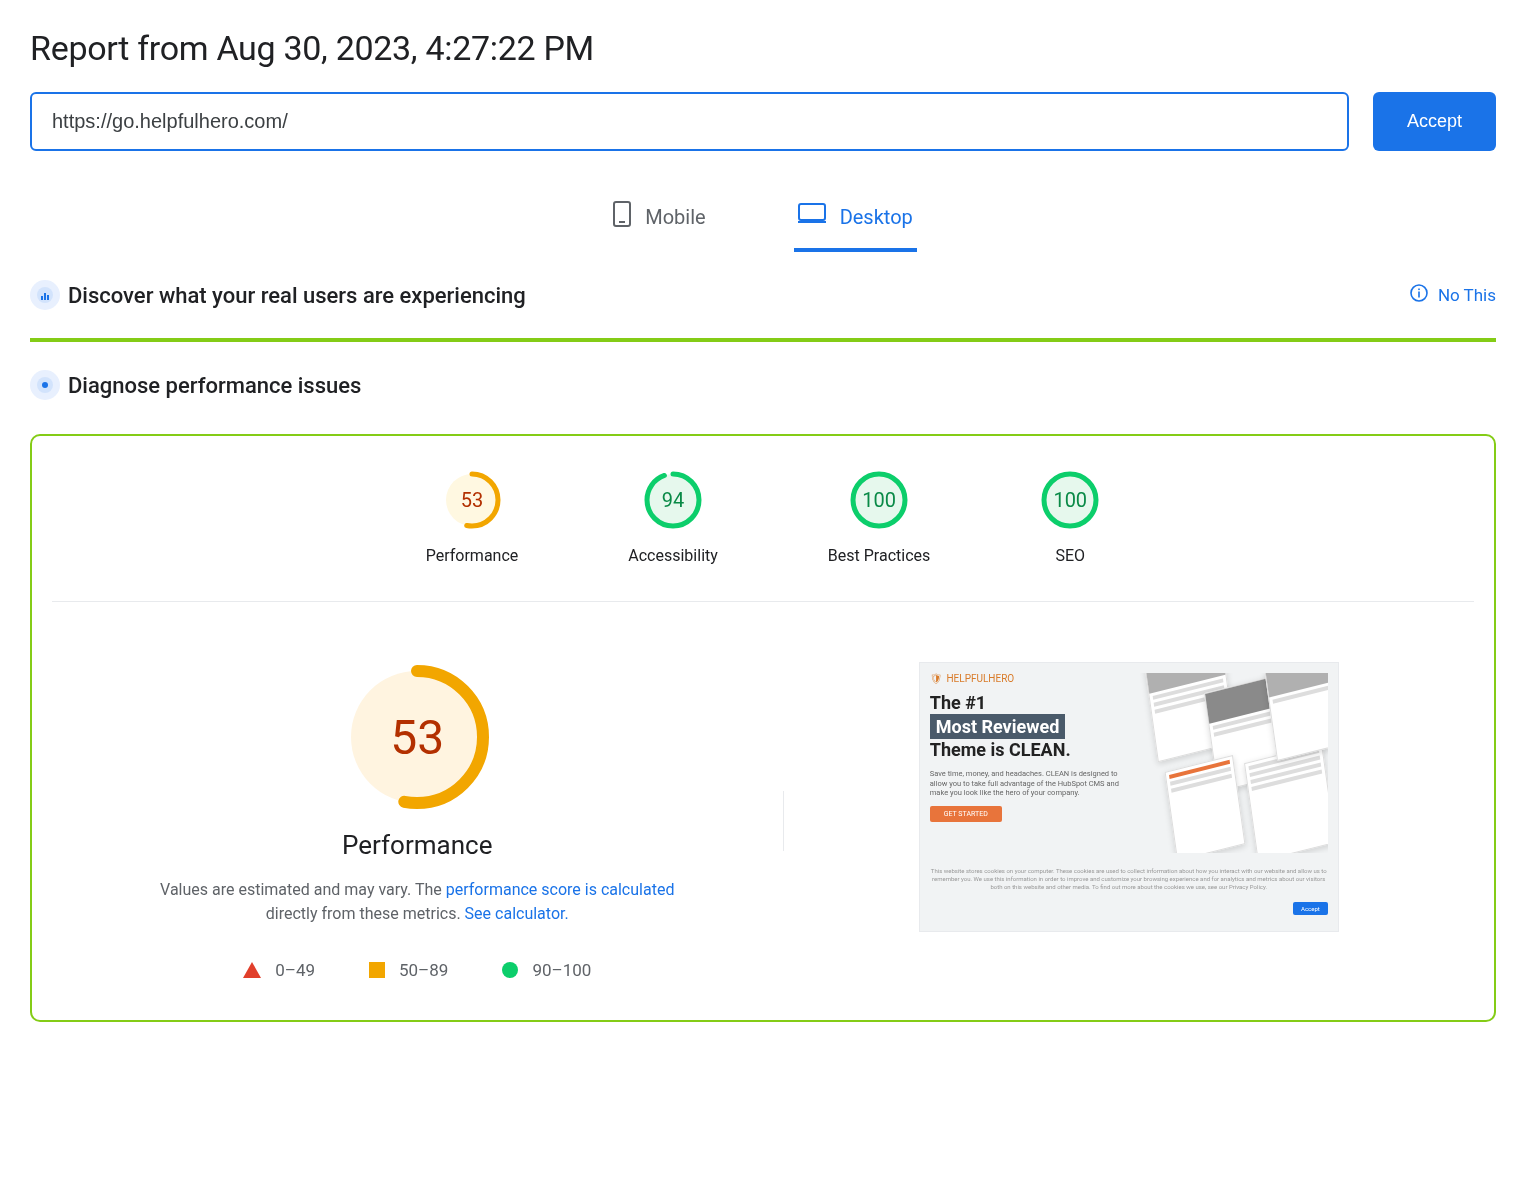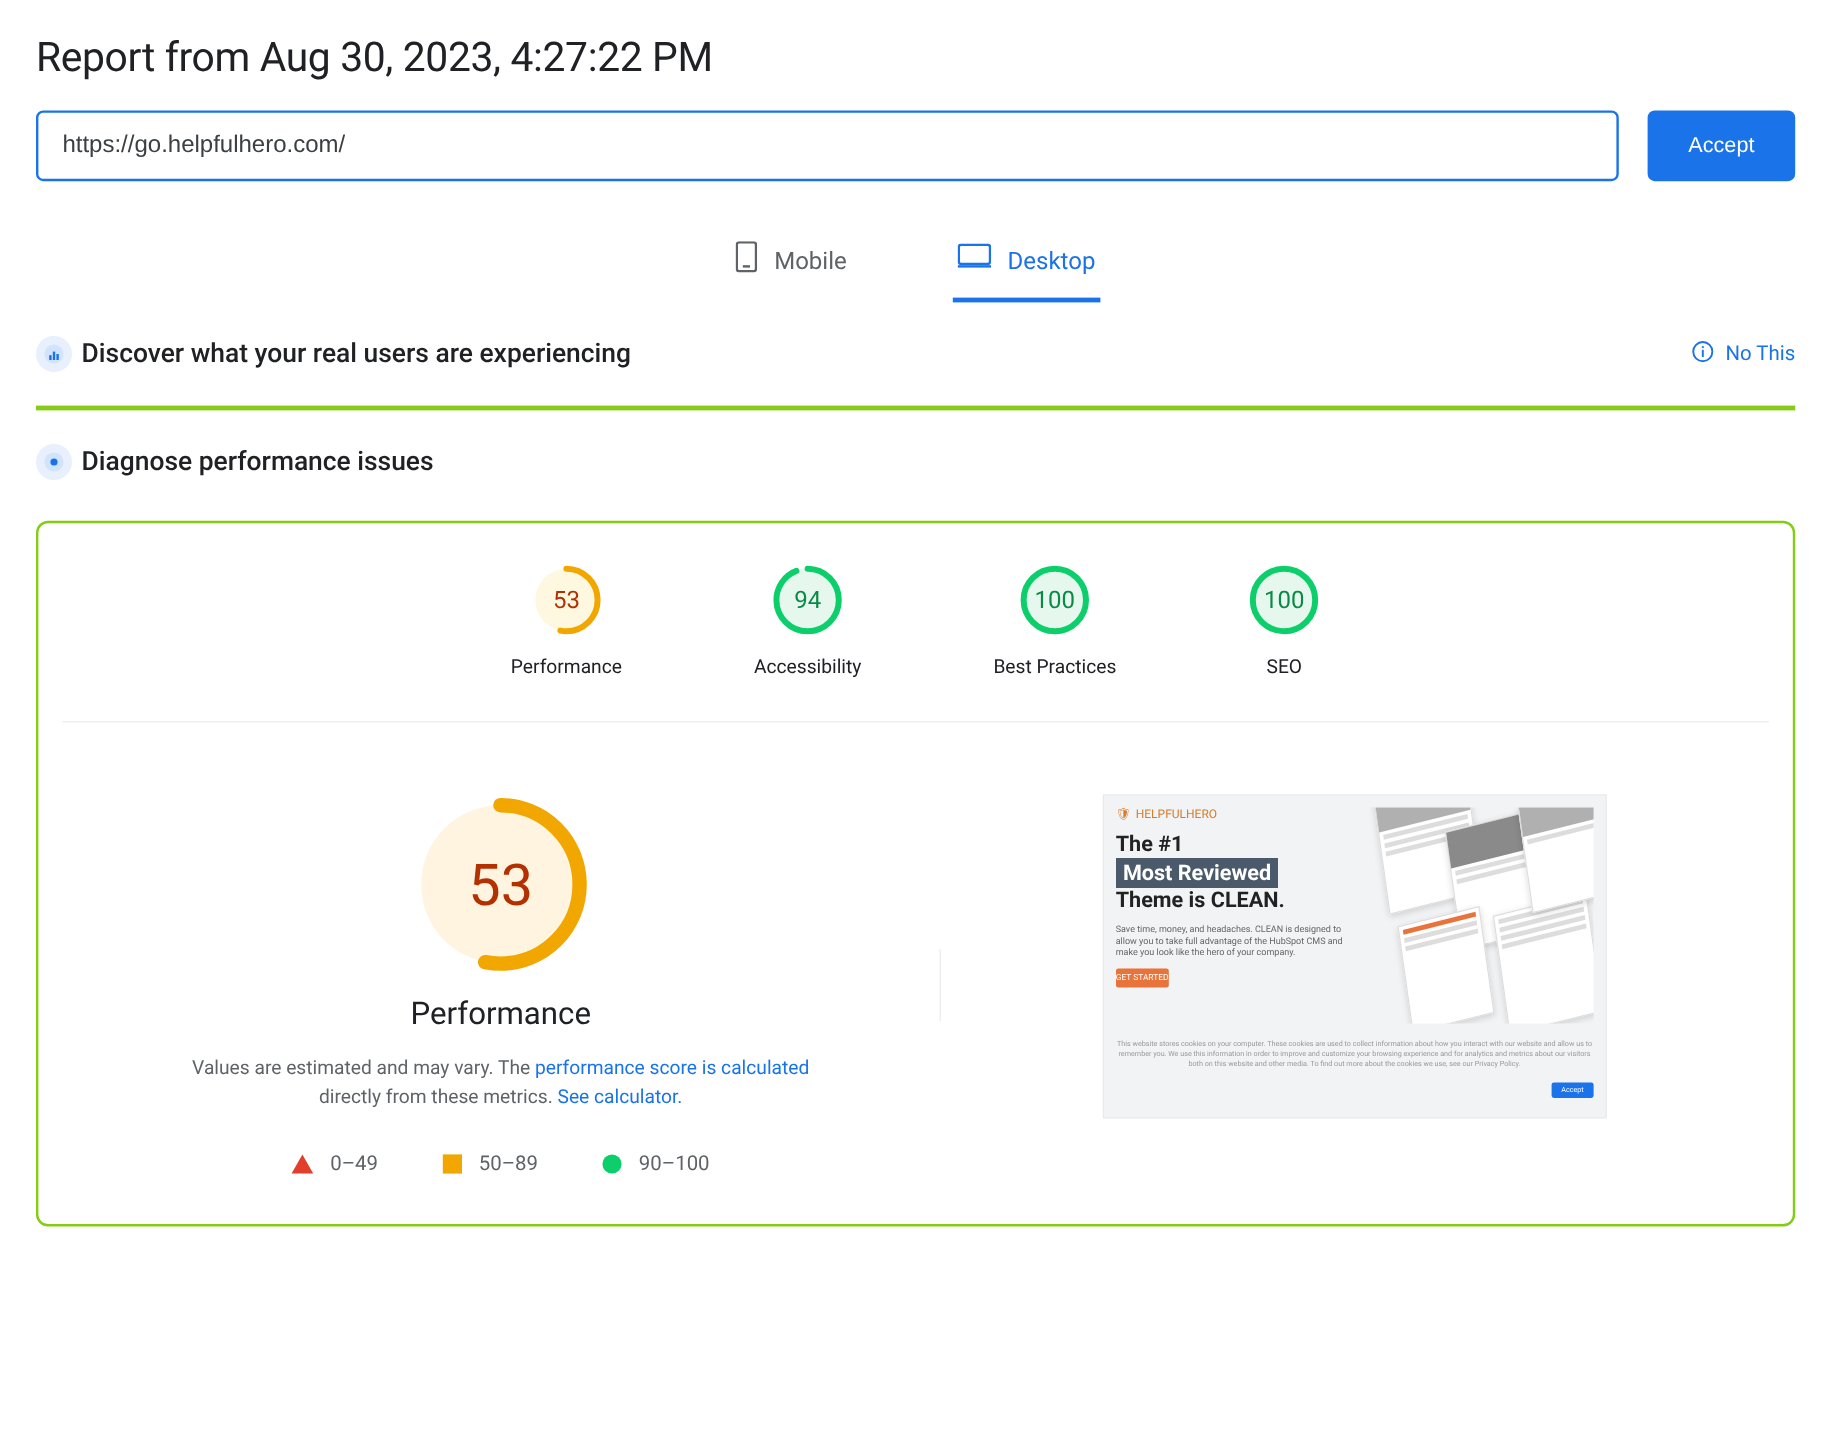--- a/index.html
+++ b/index.html
@@ -141,21 +141,21 @@
   }
   .screenshot {
     width: 420px; border: 1px solid #e8eaed; background: #f1f3f4;
     padding: 10px 10px 16px; font-size: 9px; color: #5f6368;
     display: flex; flex-direction: column; gap: 8px;
   }
   .ss-logo { display: flex; align-items: center; gap: 4px; color: #d97b29; font-size: 10px; }
   .ss-h1 { font-size: 18px; color: #222; font-weight: 700; line-height: 1.2; }
   .ss-h1 .inv { background: #4a5a6a; color: #fff; padding: 2px 6px; display: inline-block; }
   .ss-sub { font-size: 7.5px; color: #666; line-height: 1.3; max-width: 200px; }
-  .ss-btn { background: #e8743b; color: #fff; font-size: 7px; padding: 4px 0; display: inline-block; width: fit-content; border-radius: 2px; }
+  .ss-btn { background: #e8743b; color: #fff; font-size: 7px; padding: 4px 14px; display: inline-block; width: fit-content; border-radius: 2px; }
   .ss-main { display: flex; gap: 10px; }
   .ss-left { flex: 0 0 200px; display: flex; flex-direction: column; gap: 8px; }
   .ss-right { flex: 1; position: relative; height: 180px; overflow: hidden; }
   .ss-panel {
     position: absolute; background: #fff; border: 1px solid #ddd;
     box-shadow: 0 2px 6px rgba(0,0,0,0.15);
   }
   .ss-panel .bar { height: 4px; background: #ddd; margin: 3px; }
   .ss-panel .img { background: #b0b0b0; }
   .ss-footer { font-size: 6px; color: #999; text-align: center; line-height: 1.3; padding-top: 6px; }

